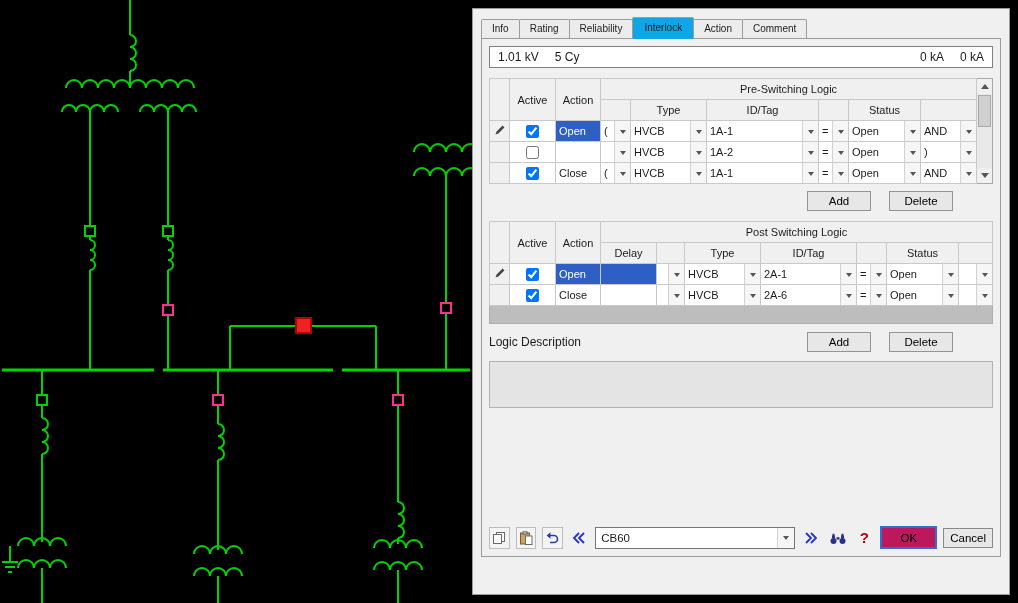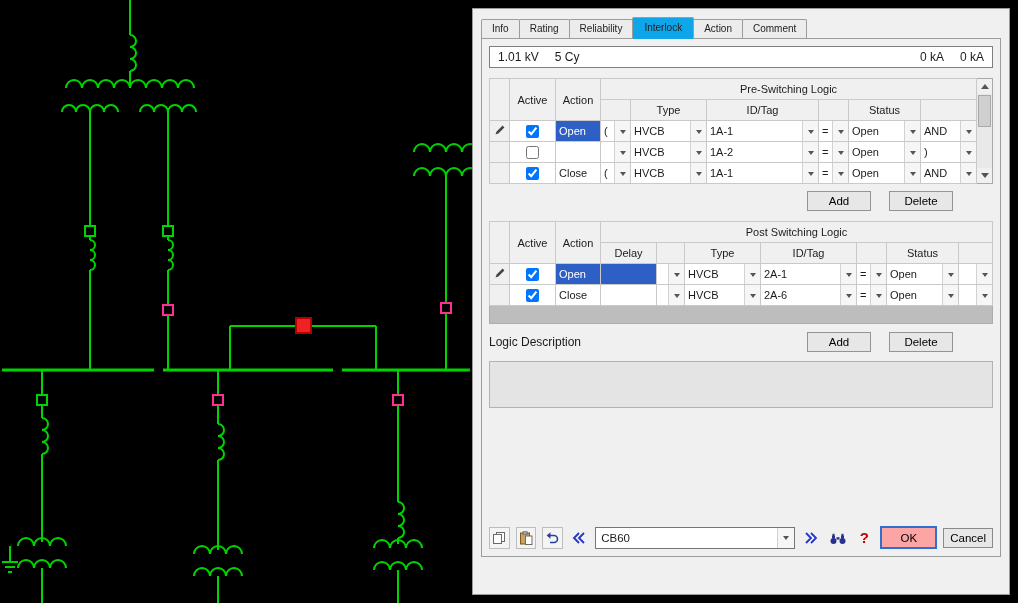--- a/index.html
+++ b/index.html
@@ -82,21 +82,21 @@
     width:22px;height:22px;background:#f4f4f4;border:1px solid #bdbdbd;display:flex;
     align-items:center;justify-content:center;padding:0;cursor:pointer;box-sizing:border-box;
   }
   .icon-plain{width:22px;height:22px;background:transparent;border:none;display:flex;align-items:center;justify-content:center;padding:0;cursor:pointer;}
   .combo{
     flex:0 0 200px;height:22px;background:#fff;border:1px solid #767676;display:flex;
     align-items:center;position:relative;padding-left:5px;font-size:11.5px;box-sizing:border-box;
   }
   .combo .dd-btn{width:16px;}
   .help-q{color:#c40000;font-weight:bold;font-size:15px;}
-  .ok-btn{width:60px;height:23px;margin-left:auto;background:#fca5a5;border:1px solid #2f6fd0;
+  .ok-btn{width:60px;height:23px;margin-left:auto;background:#be185d;border:1px solid #2f6fd0;
     box-shadow:inset 0 0 0 1px #2f6fd0;font-size:11.5px;cursor:pointer;font-family:"Liberation Sans",sans-serif;}
   .cancel-btn{width:50px;height:20px;background:#e7e7e7;border:1px solid #8a8a8a;font-size:11.5px;cursor:pointer;font-family:"Liberation Sans",sans-serif;}
 </style>
 </head>
 <body>
 
 <svg class="diagram" width="472" height="603" viewBox="0 0 472 603">
   <g stroke="#00d400" stroke-width="2" fill="none">
 
     <path d="M130 0 V35"></path>

